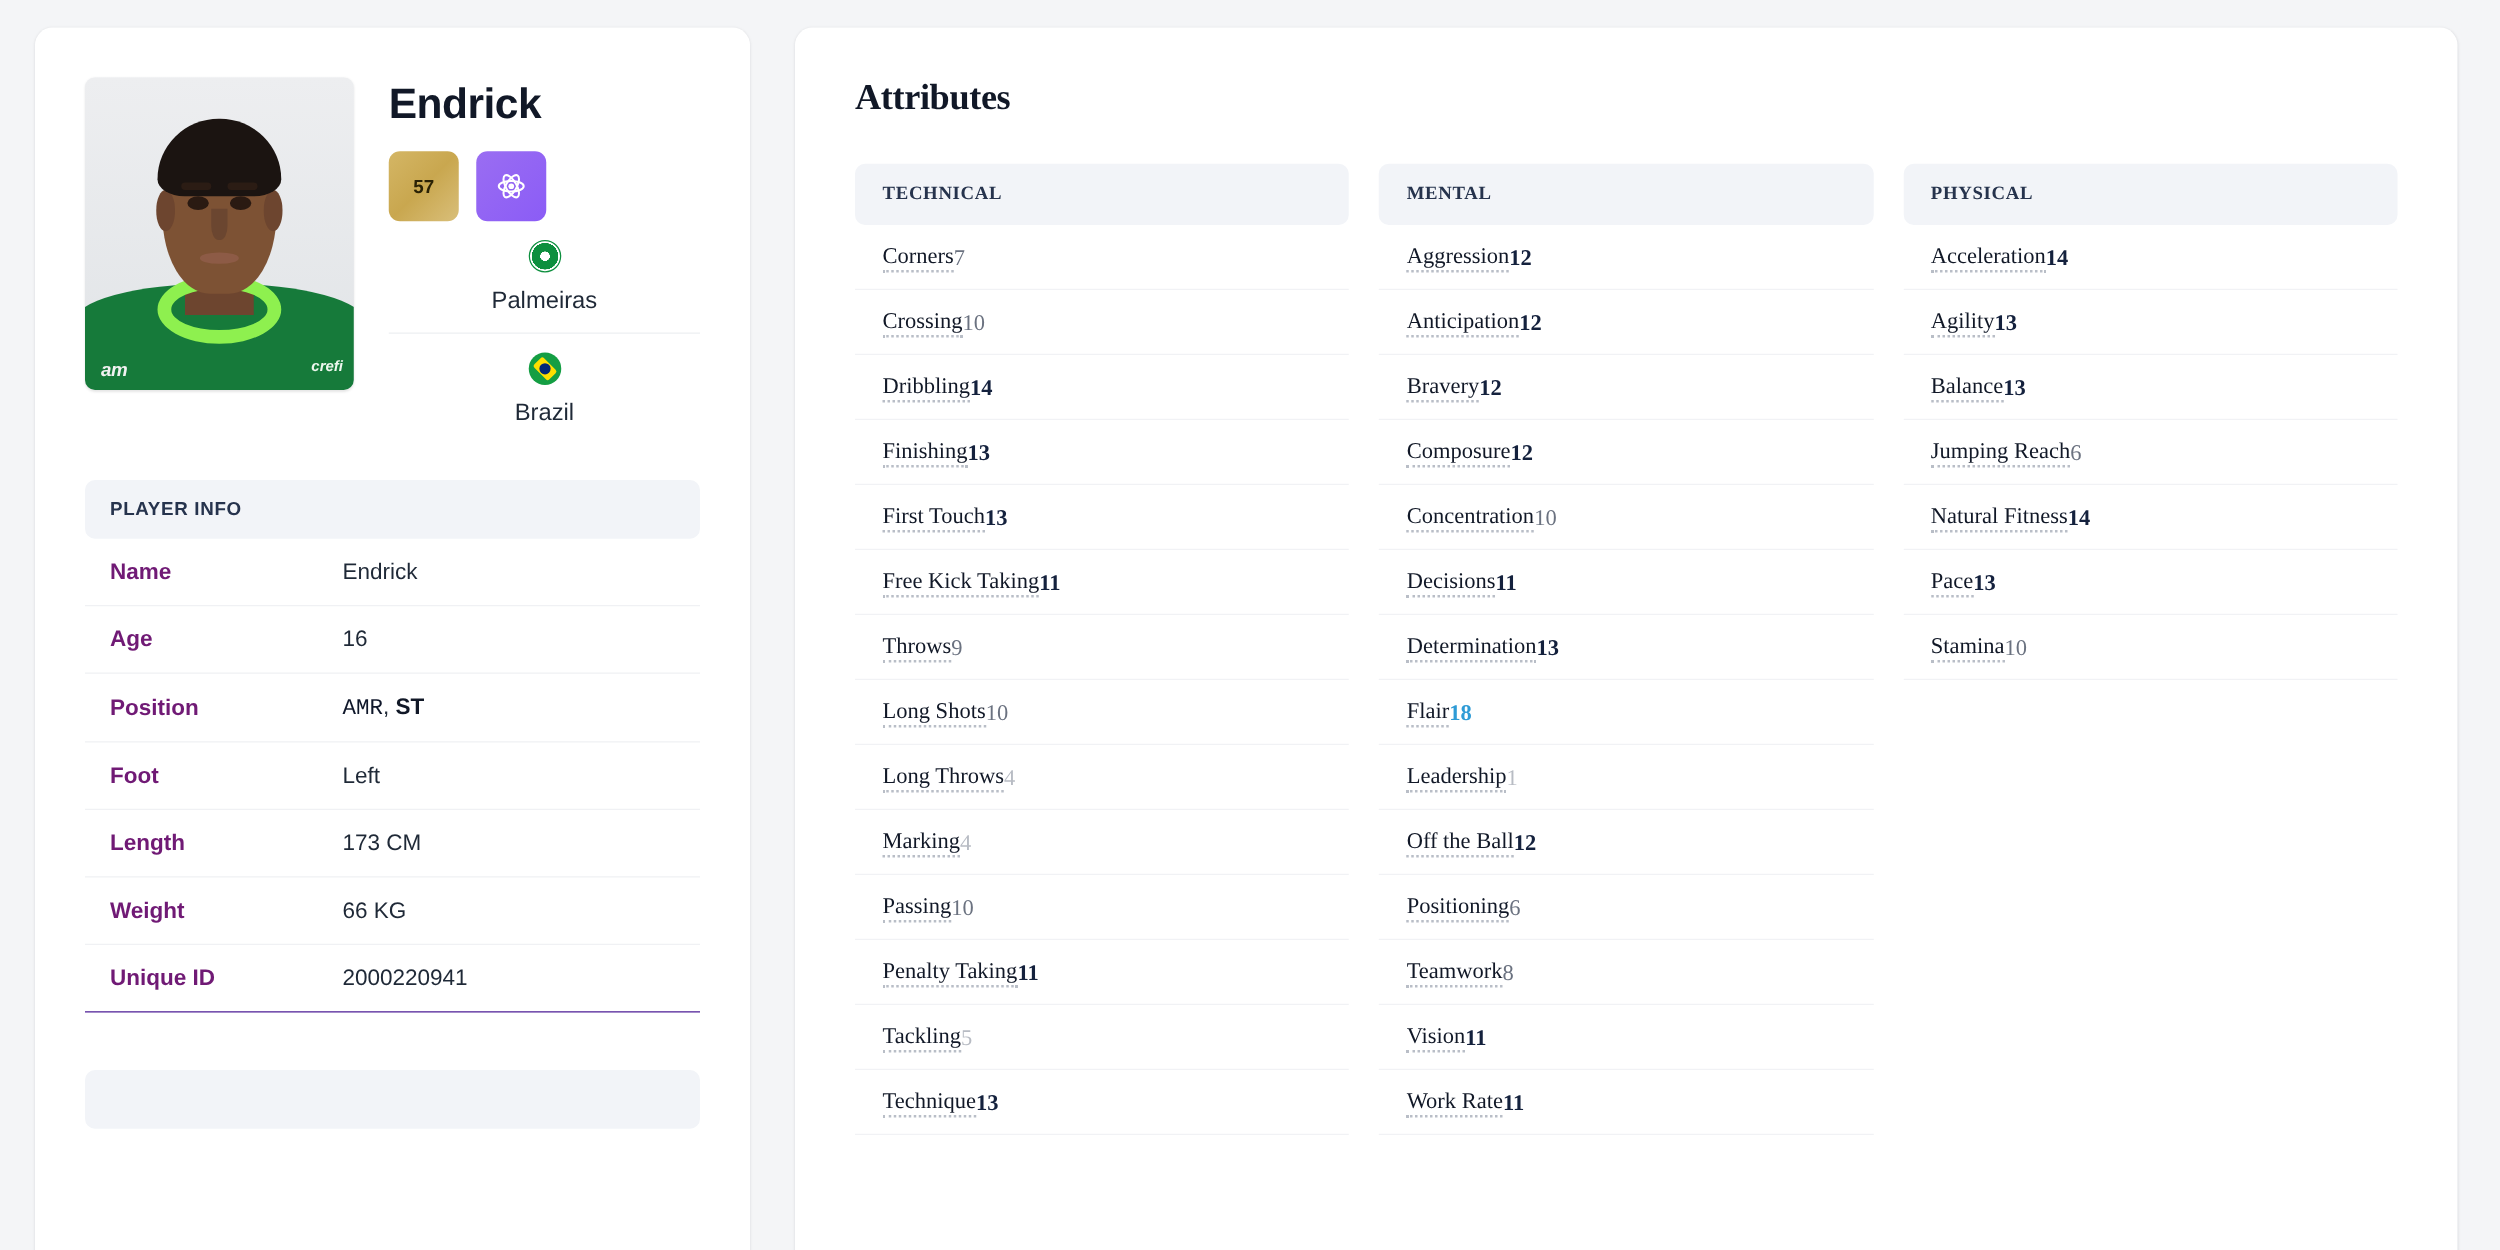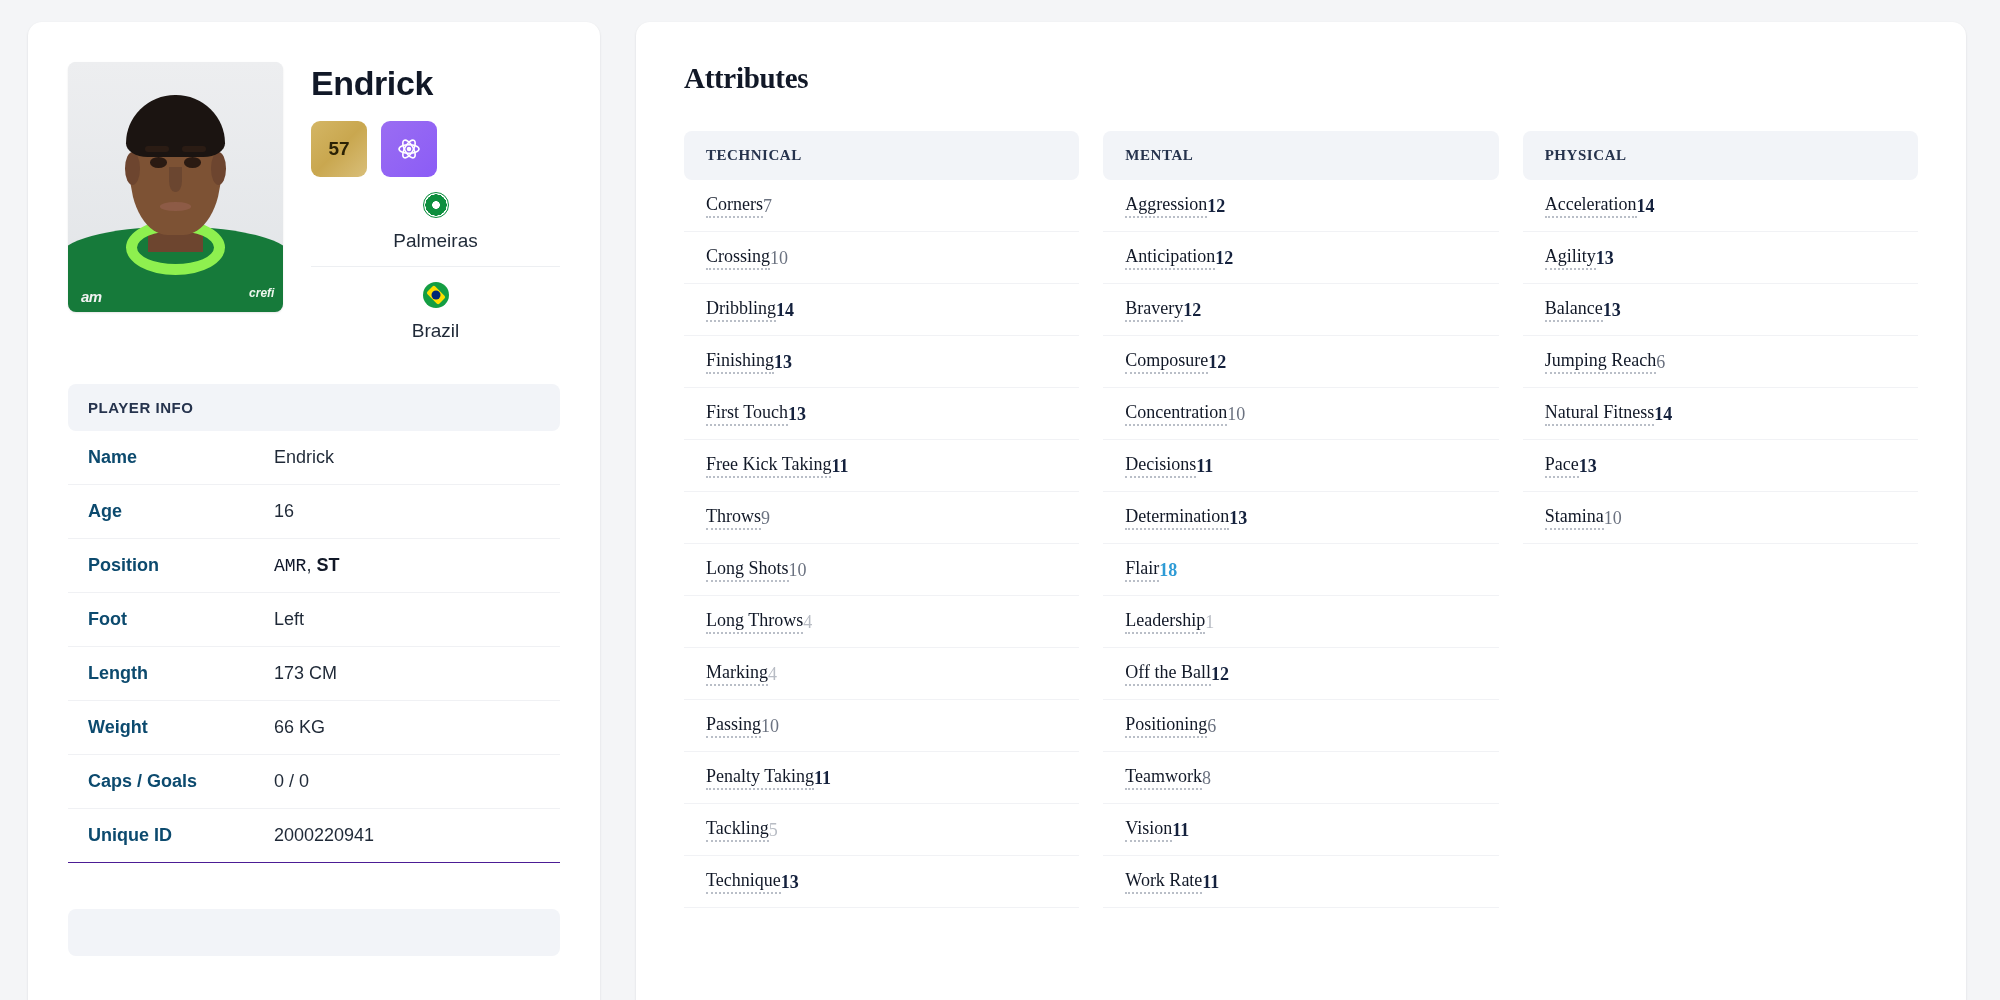--- a/index.html
+++ b/index.html
@@ -56,21 +56,21 @@
   .ph-txt-l { position:absolute; left:6%; bottom:3%; color:#f2f2f2; font-size:15px;
     font-weight:700; font-style:italic; letter-spacing:-.5px; }
   .ph-txt-r { position:absolute; right:4%; bottom:5%; color:#eef7ee; font-size:12px;
     font-weight:700; font-style:italic; }
 
   .head-right { padding-top: 2px; flex: 1; }
   .player-name { font-size: 34px; font-weight: 700; color: #111827; letter-spacing: -.4px; }
   .badges { display: flex; gap: 14px; margin-top: 18px; }
   .badge-rating {
     width: 56px; height: 56px; border-radius: 9px; display:flex; align-items:center;
-    justify-content:center; font-size: 19px; font-weight: 700; color:#2b2205;
+    justify-content:center; font-size: 15px; font-weight: 700; color:#2b2205;
     background: linear-gradient(135deg,#d4b665 0%, #c9a74f 50%, #d9bf7a 100%);
   }
   .badge-icon {
     width: 56px; height: 56px; border-radius: 9px; display:flex; align-items:center;
     justify-content:center; background: linear-gradient(135deg,#9a6df2 0%, #8b5cf6 100%);
   }
   .meta-line {
     display:flex; align-items:center; gap:12px; padding: 15px 0 14px 0;
     border-bottom: 1px solid #edeff2; font-size: 19px; color:#1f2937;flex-direction:column;
   }
@@ -98,21 +98,21 @@
   .section-head {
     margin-top: 28px; background: #f2f4f8; border-radius: 8px;
     padding: 15px 20px; font-size: 15px; font-weight: 700;
     color: #26334d; letter-spacing: .55px;
   }
   .info-row {
     display:flex; align-items:center; padding: 16px 20px;
     border-bottom: 1px solid #f0f1f4; font-size: 18px;
   }
   .info-row:last-child { border-bottom: 1px solid #4c1d95; }
-  .info-key { width: 186px; font-weight: 700; color:#0c4a6e; }
+  .info-key { width: 186px; font-weight: 700; color:#701a75; }
   .info-val { color:#1f2937; }
   .info-val .muted { color:#0f172a;font-family:Liberation Mono, monospace; }
   .info-val .strong { font-weight: 700; color:#111827; }
   .section-head.bottom { margin-top: 46px; }
 
   
   .right-col { flex: 1; padding: 22px 12px 0 0; font-family: Liberation Serif, serif; }
   .attr-card {
     margin-left: 16px; margin-right: 22px; background:#fff; border-radius: 14px;
     box-shadow: 0 1px 3px rgba(16,24,40,.07), 0 1px 2px rgba(16,24,40,.05);
@@ -219,24 +219,20 @@
         </div>
         <div class="info-row">
           <span class="info-key">Length</span>
           <span class="info-val">173 CM</span>
         </div>
         <div class="info-row">
           <span class="info-key">Weight</span>
           <span class="info-val">66 KG</span>
         </div>
         <div class="info-row">
-          <span class="info-key">Caps / Goals</span>
-          <span class="info-val">0 / 0</span>
-        </div>
-        <div class="info-row">
           <span class="info-key">Unique ID</span>
           <span class="info-val">2000220941</span>
         </div>
       </div>
 
       <div class="section-head bottom">&nbsp;</div>
 
     </div>
   </div>
 

